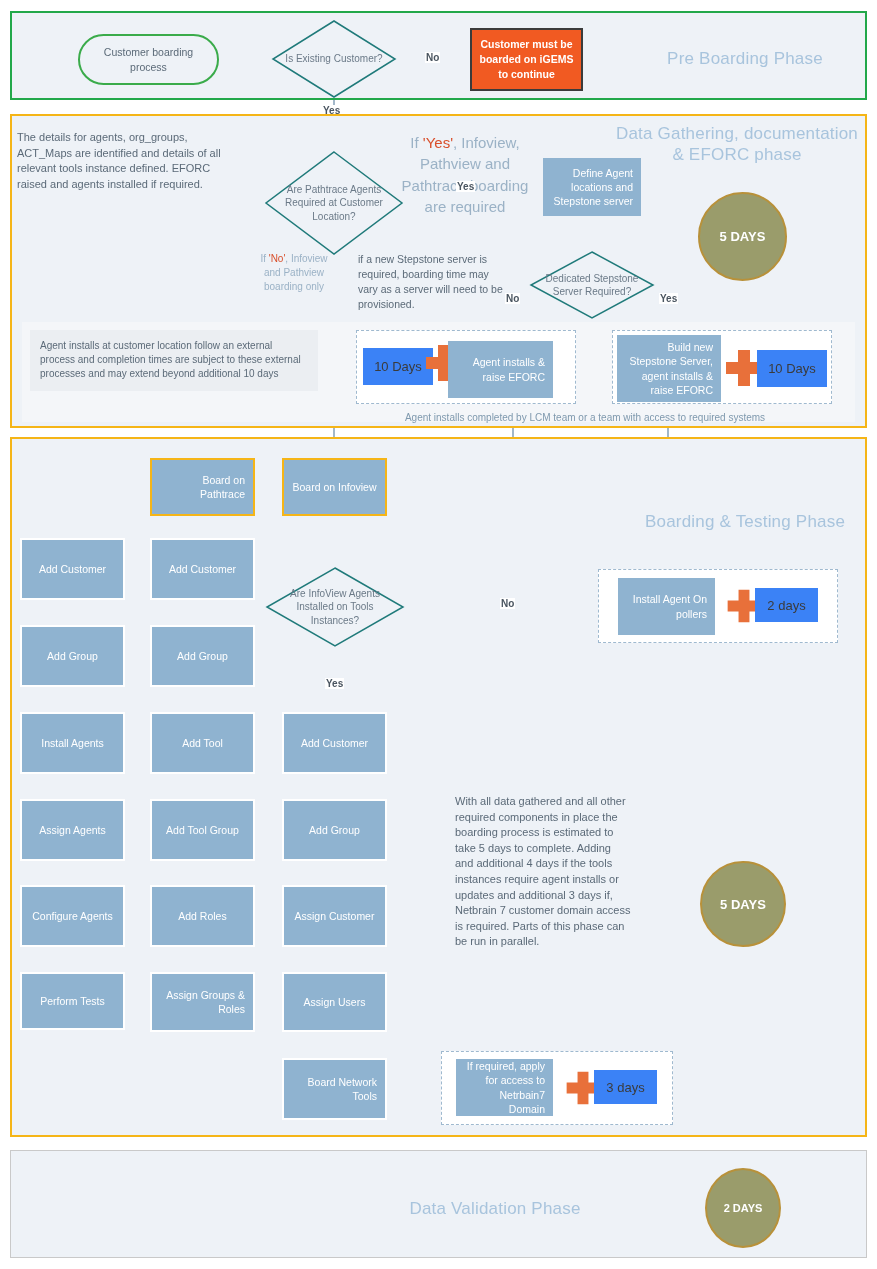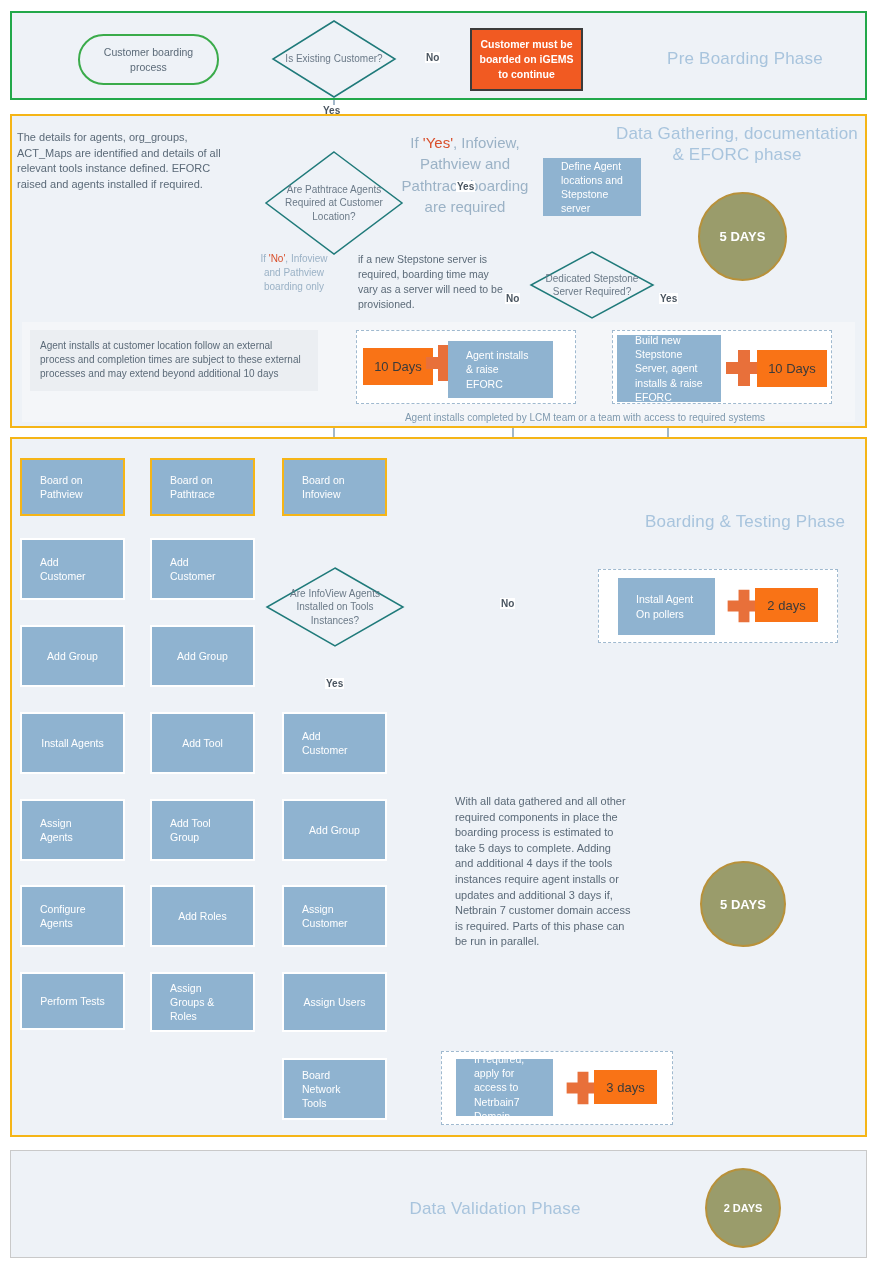--- a/index.html
+++ b/index.html
@@ -30,22 +30,22 @@
   }
   .pbox {
     position: absolute;
     background: #8fb3d0;
     color: #ffffff;
     font-size: 10.5px;
     line-height: 1.35;
     display: flex;
     align-items: center;
     justify-content: center;
-    text-align: left;
-    padding: 2px 18px;
+    text-align: right;
+    padding: 2px 8px;
     border: 2px solid #ffffff;
   }
   .pbox.hl {
     border: 2px solid #f5b517;
   }
   .pbox.noborder { border: none; }
   .orange-box {
     position: absolute;
     background: #f15a22;
     color: #ffffff;
@@ -115,21 +115,21 @@
     background: #9a9c6b;
     border: 2px solid #b8913a;
     border-radius: 50%;
     color: #ffffff;
     font-weight: bold;
     font-size: 13px;
     display: flex; align-items: center; justify-content: center;
   }
   .daychip {
     position: absolute;
-    background: #f97316;
+    background: #3b82f6;
     color: #3b3b3b;
     font-size: 13px;
     display: flex; align-items: center; justify-content: center;
   }
   .dashgroup {
     position: absolute;
     border: 1px dashed #9fb9cf;
     background: #ffffff;
   }
   .plusicon { position: absolute; }
@@ -282,21 +282,20 @@
         <path d="M16,4 H28 V16 H40 V28 H28 V40 H16 V28 H4 V16 H16 Z" fill="#e8703a"></path>
       </svg>
   </div>
   <div class="daychip" style="left:757px; top:350px; width:70px; height:37px;">10 Days</div>
 
   <div class="caption" style="left:305px; top:412px; width:560px;">Agent installs completed by LCM team or a team with access to required systems</div>
 
   <div class="phase" style="left:10px; top:437px; width:857px; height:700px; border:2px solid #f5b517;"></div>
   <div class="phase-title" style="left:640px; top:511px; width:210px;">Boarding &amp; Testing Phase</div>
 
-  <div class="pbox hl" style="left:20px; top:458px; width:105px; height:58px;">Board on Pathview</div>
   <div class="pbox" style="left:20px; top:538px; width:105px; height:62px;">Add Customer</div>
   <div class="pbox" style="left:20px; top:625px; width:105px; height:62px;">Add Group</div>
   <div class="pbox" style="left:20px; top:712px; width:105px; height:62px;">Install Agents</div>
   <div class="pbox" style="left:20px; top:799px; width:105px; height:62px;">Assign Agents</div>
   <div class="pbox" style="left:20px; top:885px; width:105px; height:62px;">Configure Agents</div>
   <div class="pbox" style="left:20px; top:972px; width:105px; height:58px;">Perform Tests</div>
 
   <div class="pbox hl" style="left:150px; top:458px; width:105px; height:58px;">Board on Pathtrace</div>
   <div class="pbox" style="left:150px; top:538px; width:105px; height:62px;">Add Customer</div>
   <div class="pbox" style="left:150px; top:625px; width:105px; height:62px;">Add Group</div>

